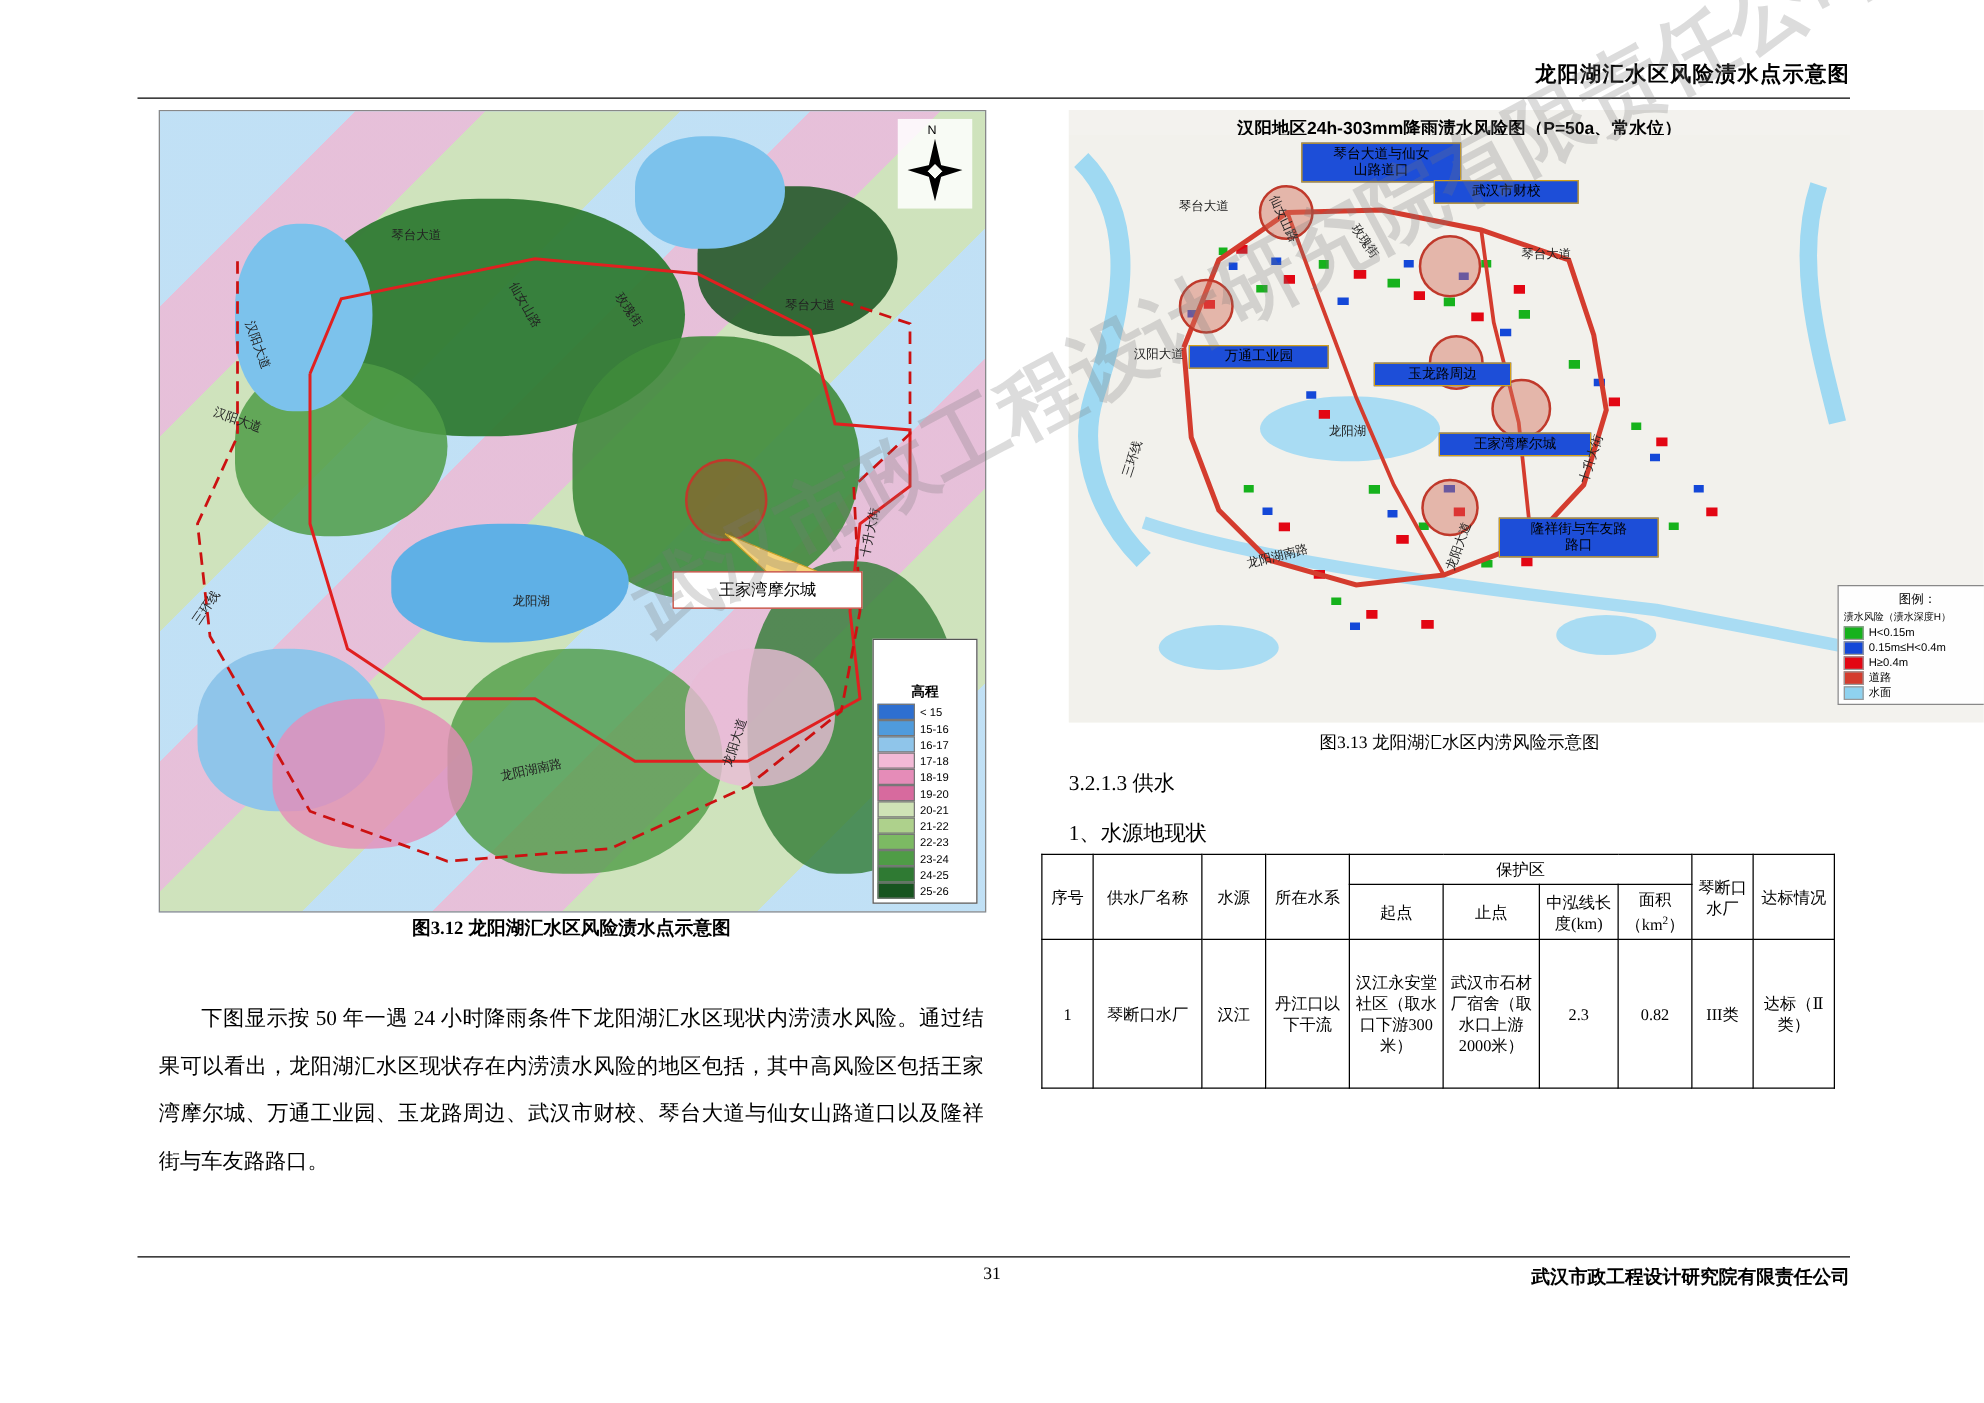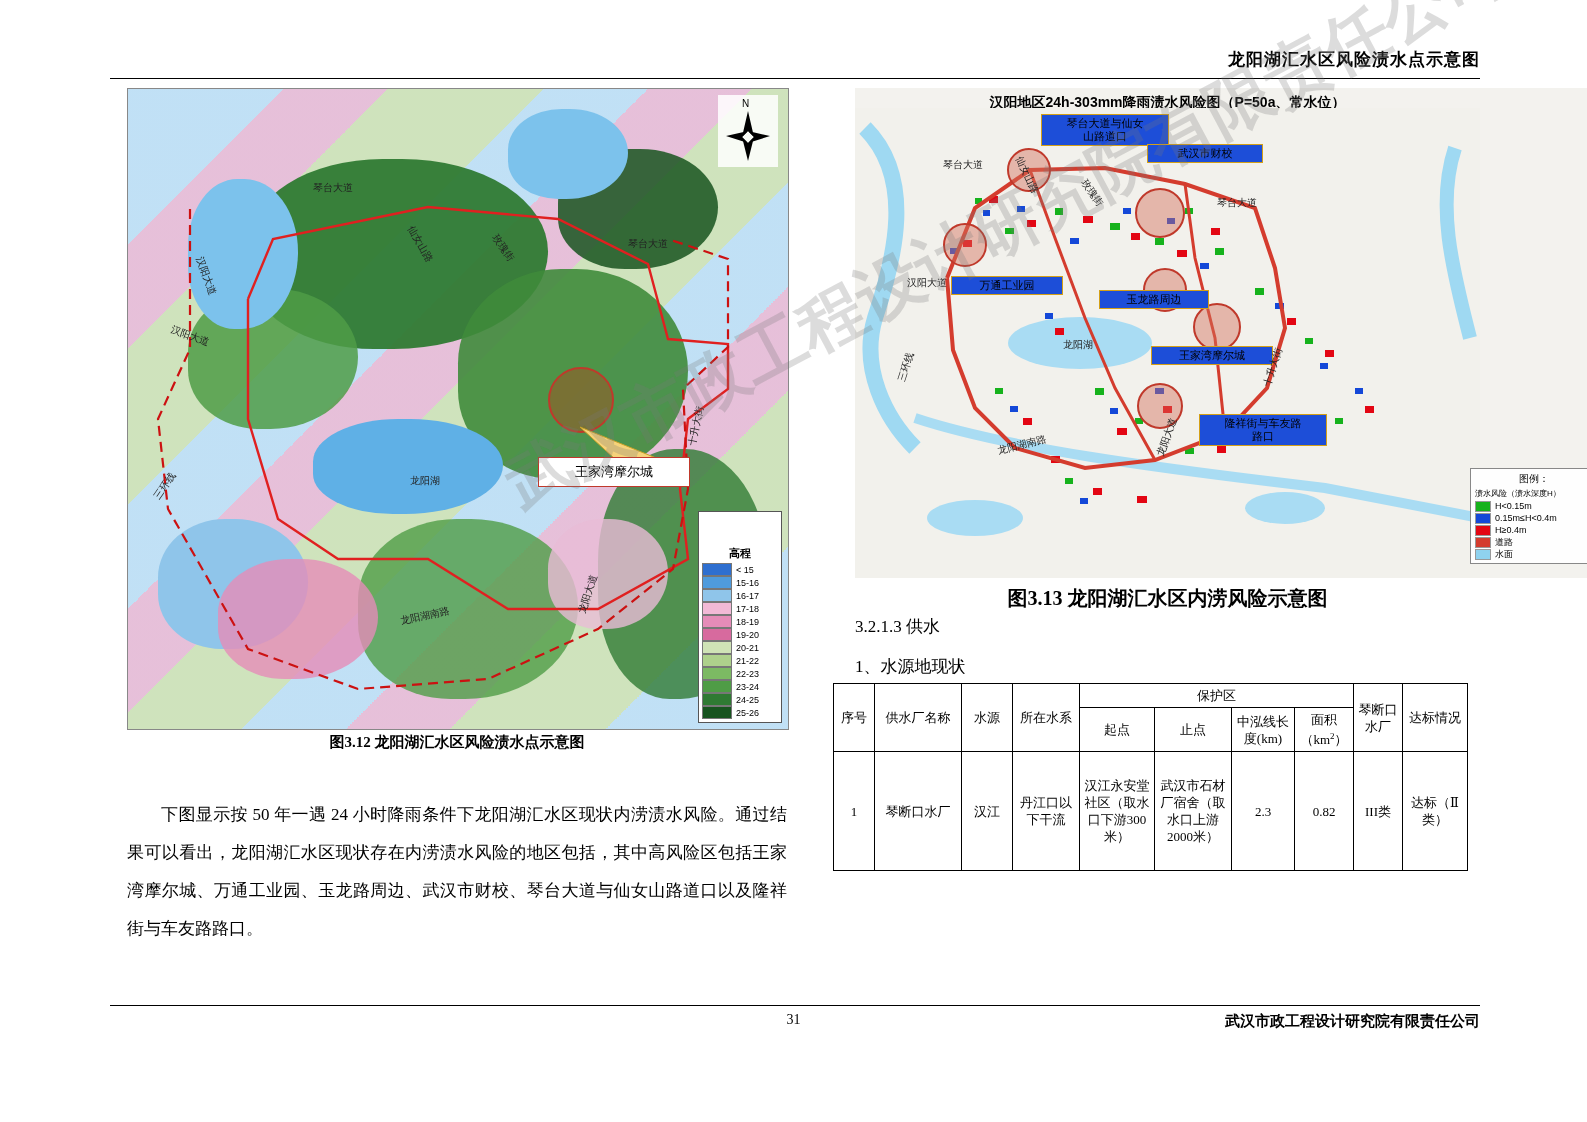--- a/index.html
+++ b/index.html
@@ -115,22 +115,22 @@
     height: 490px;
     background: #f3f2ee;
     overflow: hidden;
   }
   .fig313-cap {
     position: absolute;
     left: 855px;
     top: 585px;
     width: 625px;
     text-align: center;
-    font-size: 20px;
-    font-weight: bold;
+    font-size: 14px;
+    font-weight: normal;
   }
   .sec-head {
     position: absolute;
     left: 855px;
     top: 615px;
     font-size: 17px;
   }
   .sub-head {
     position: absolute;
     left: 855px;

